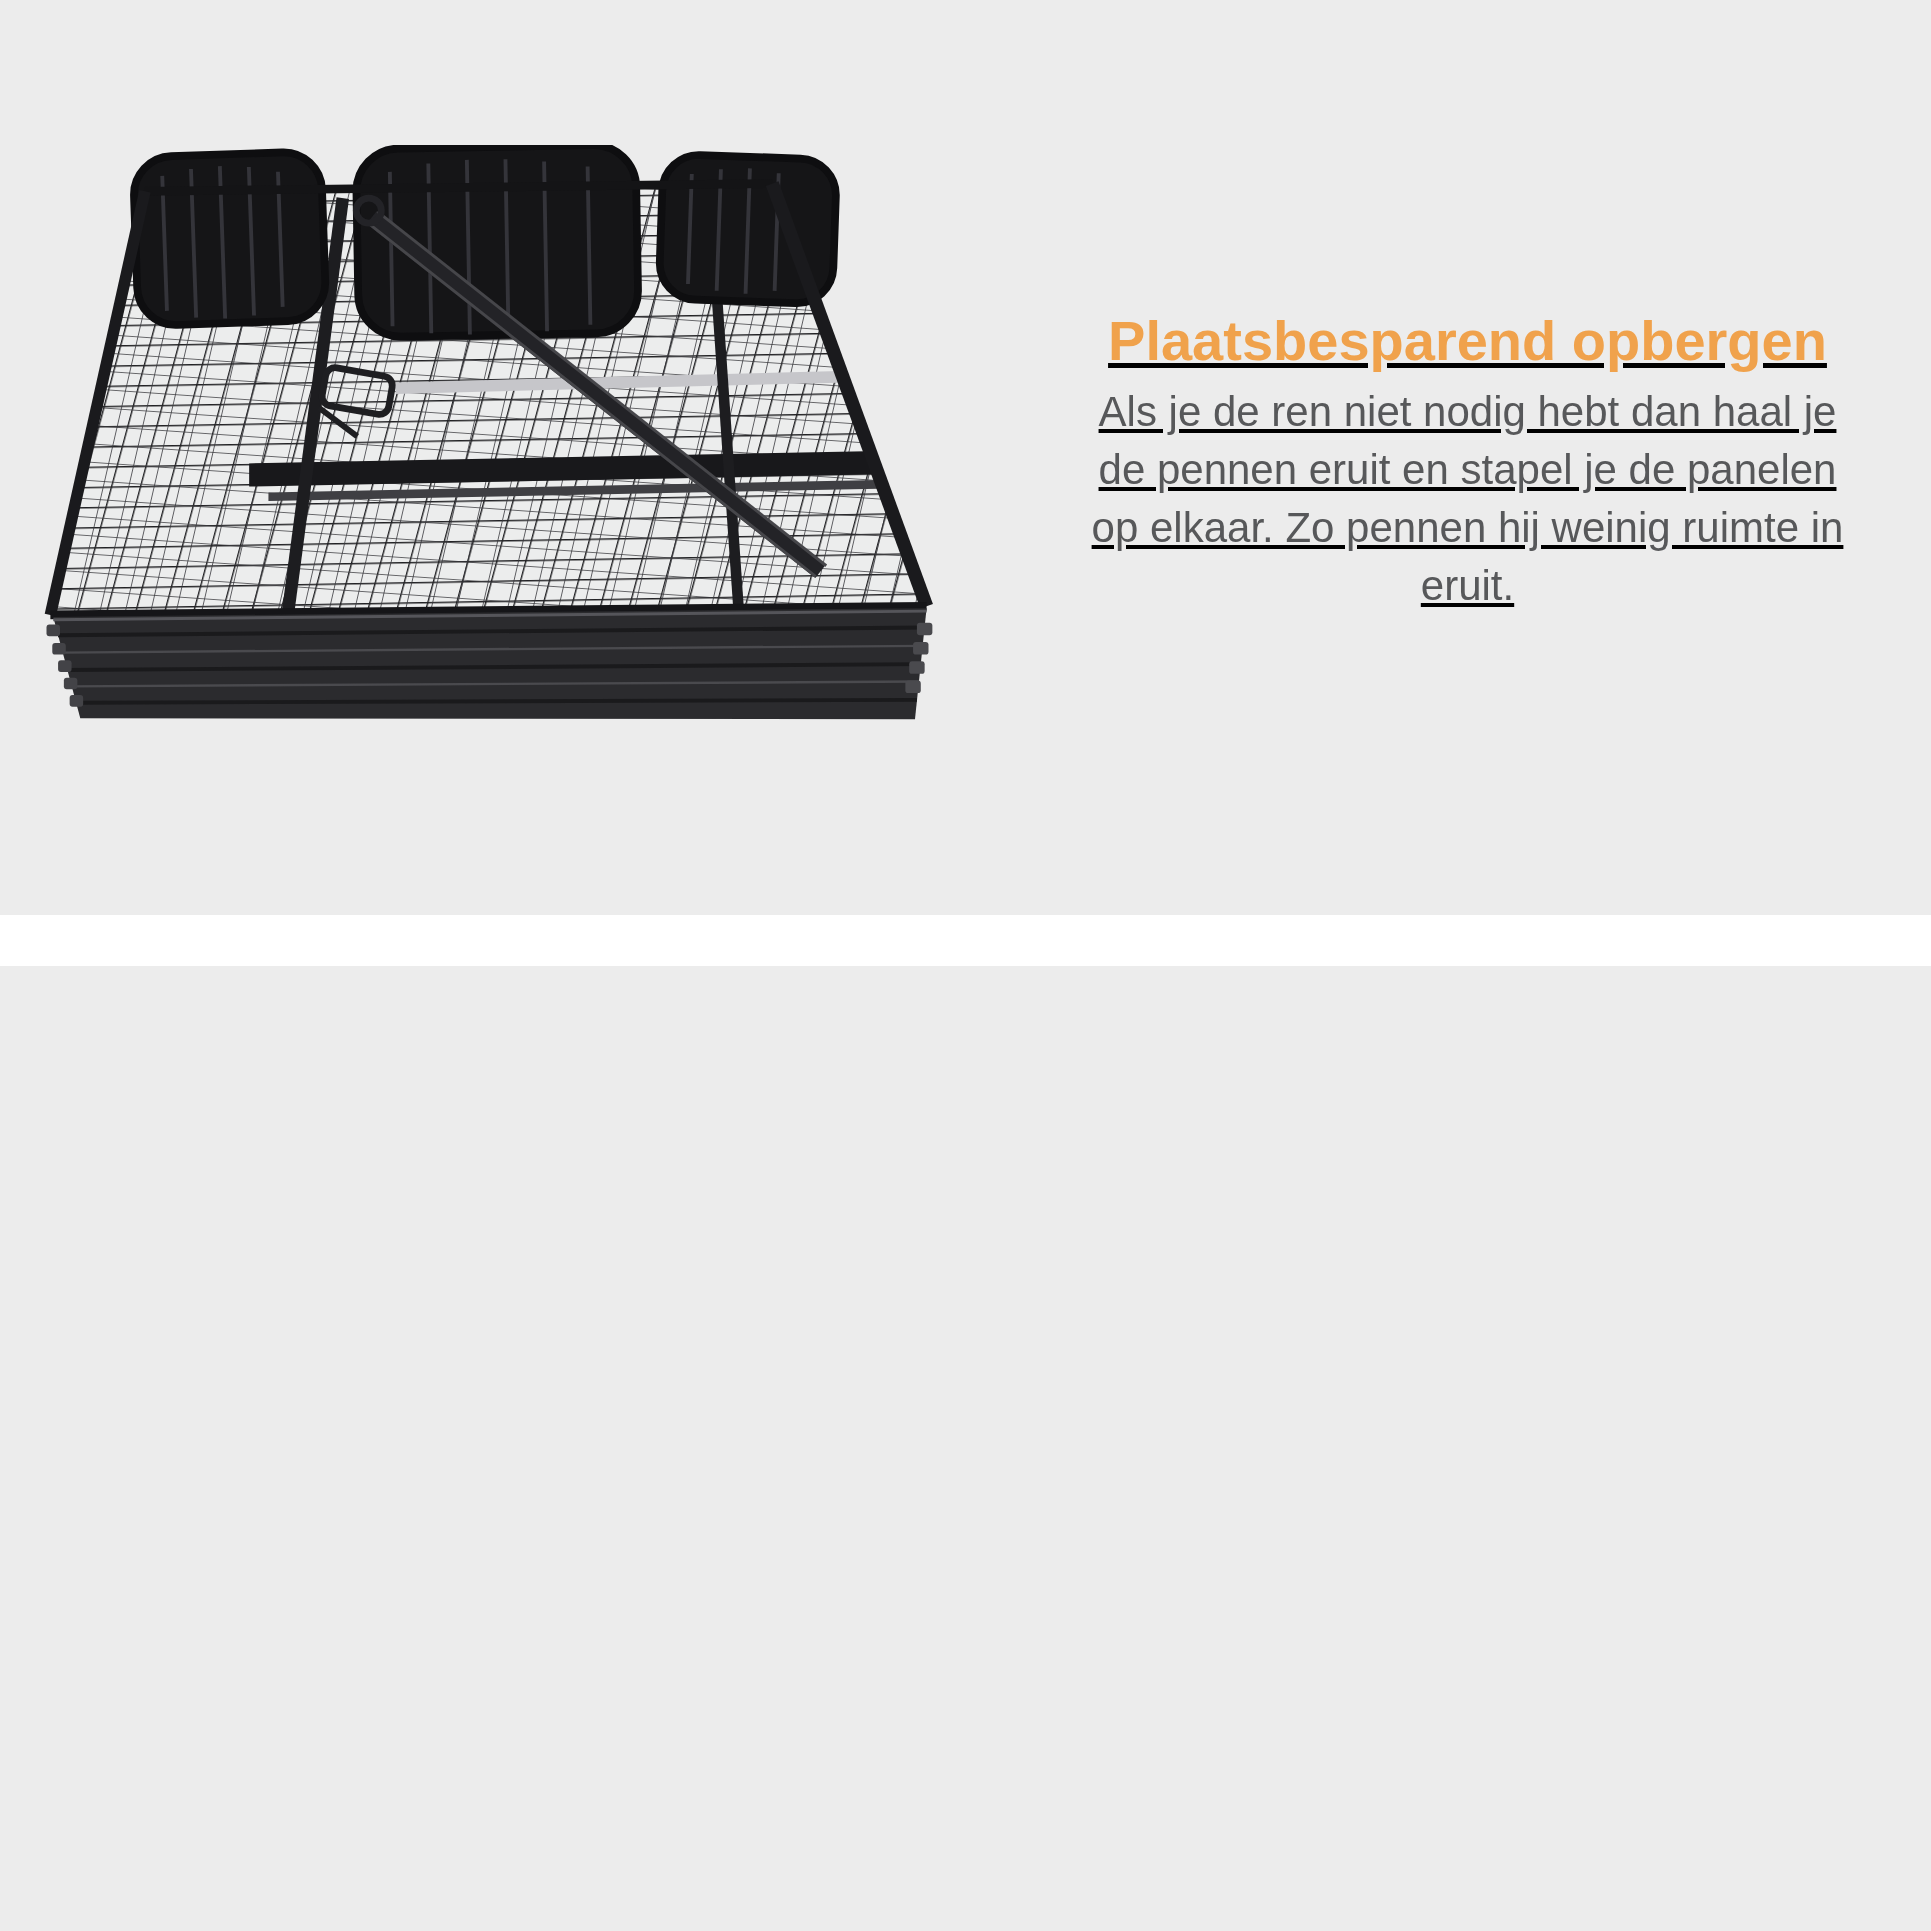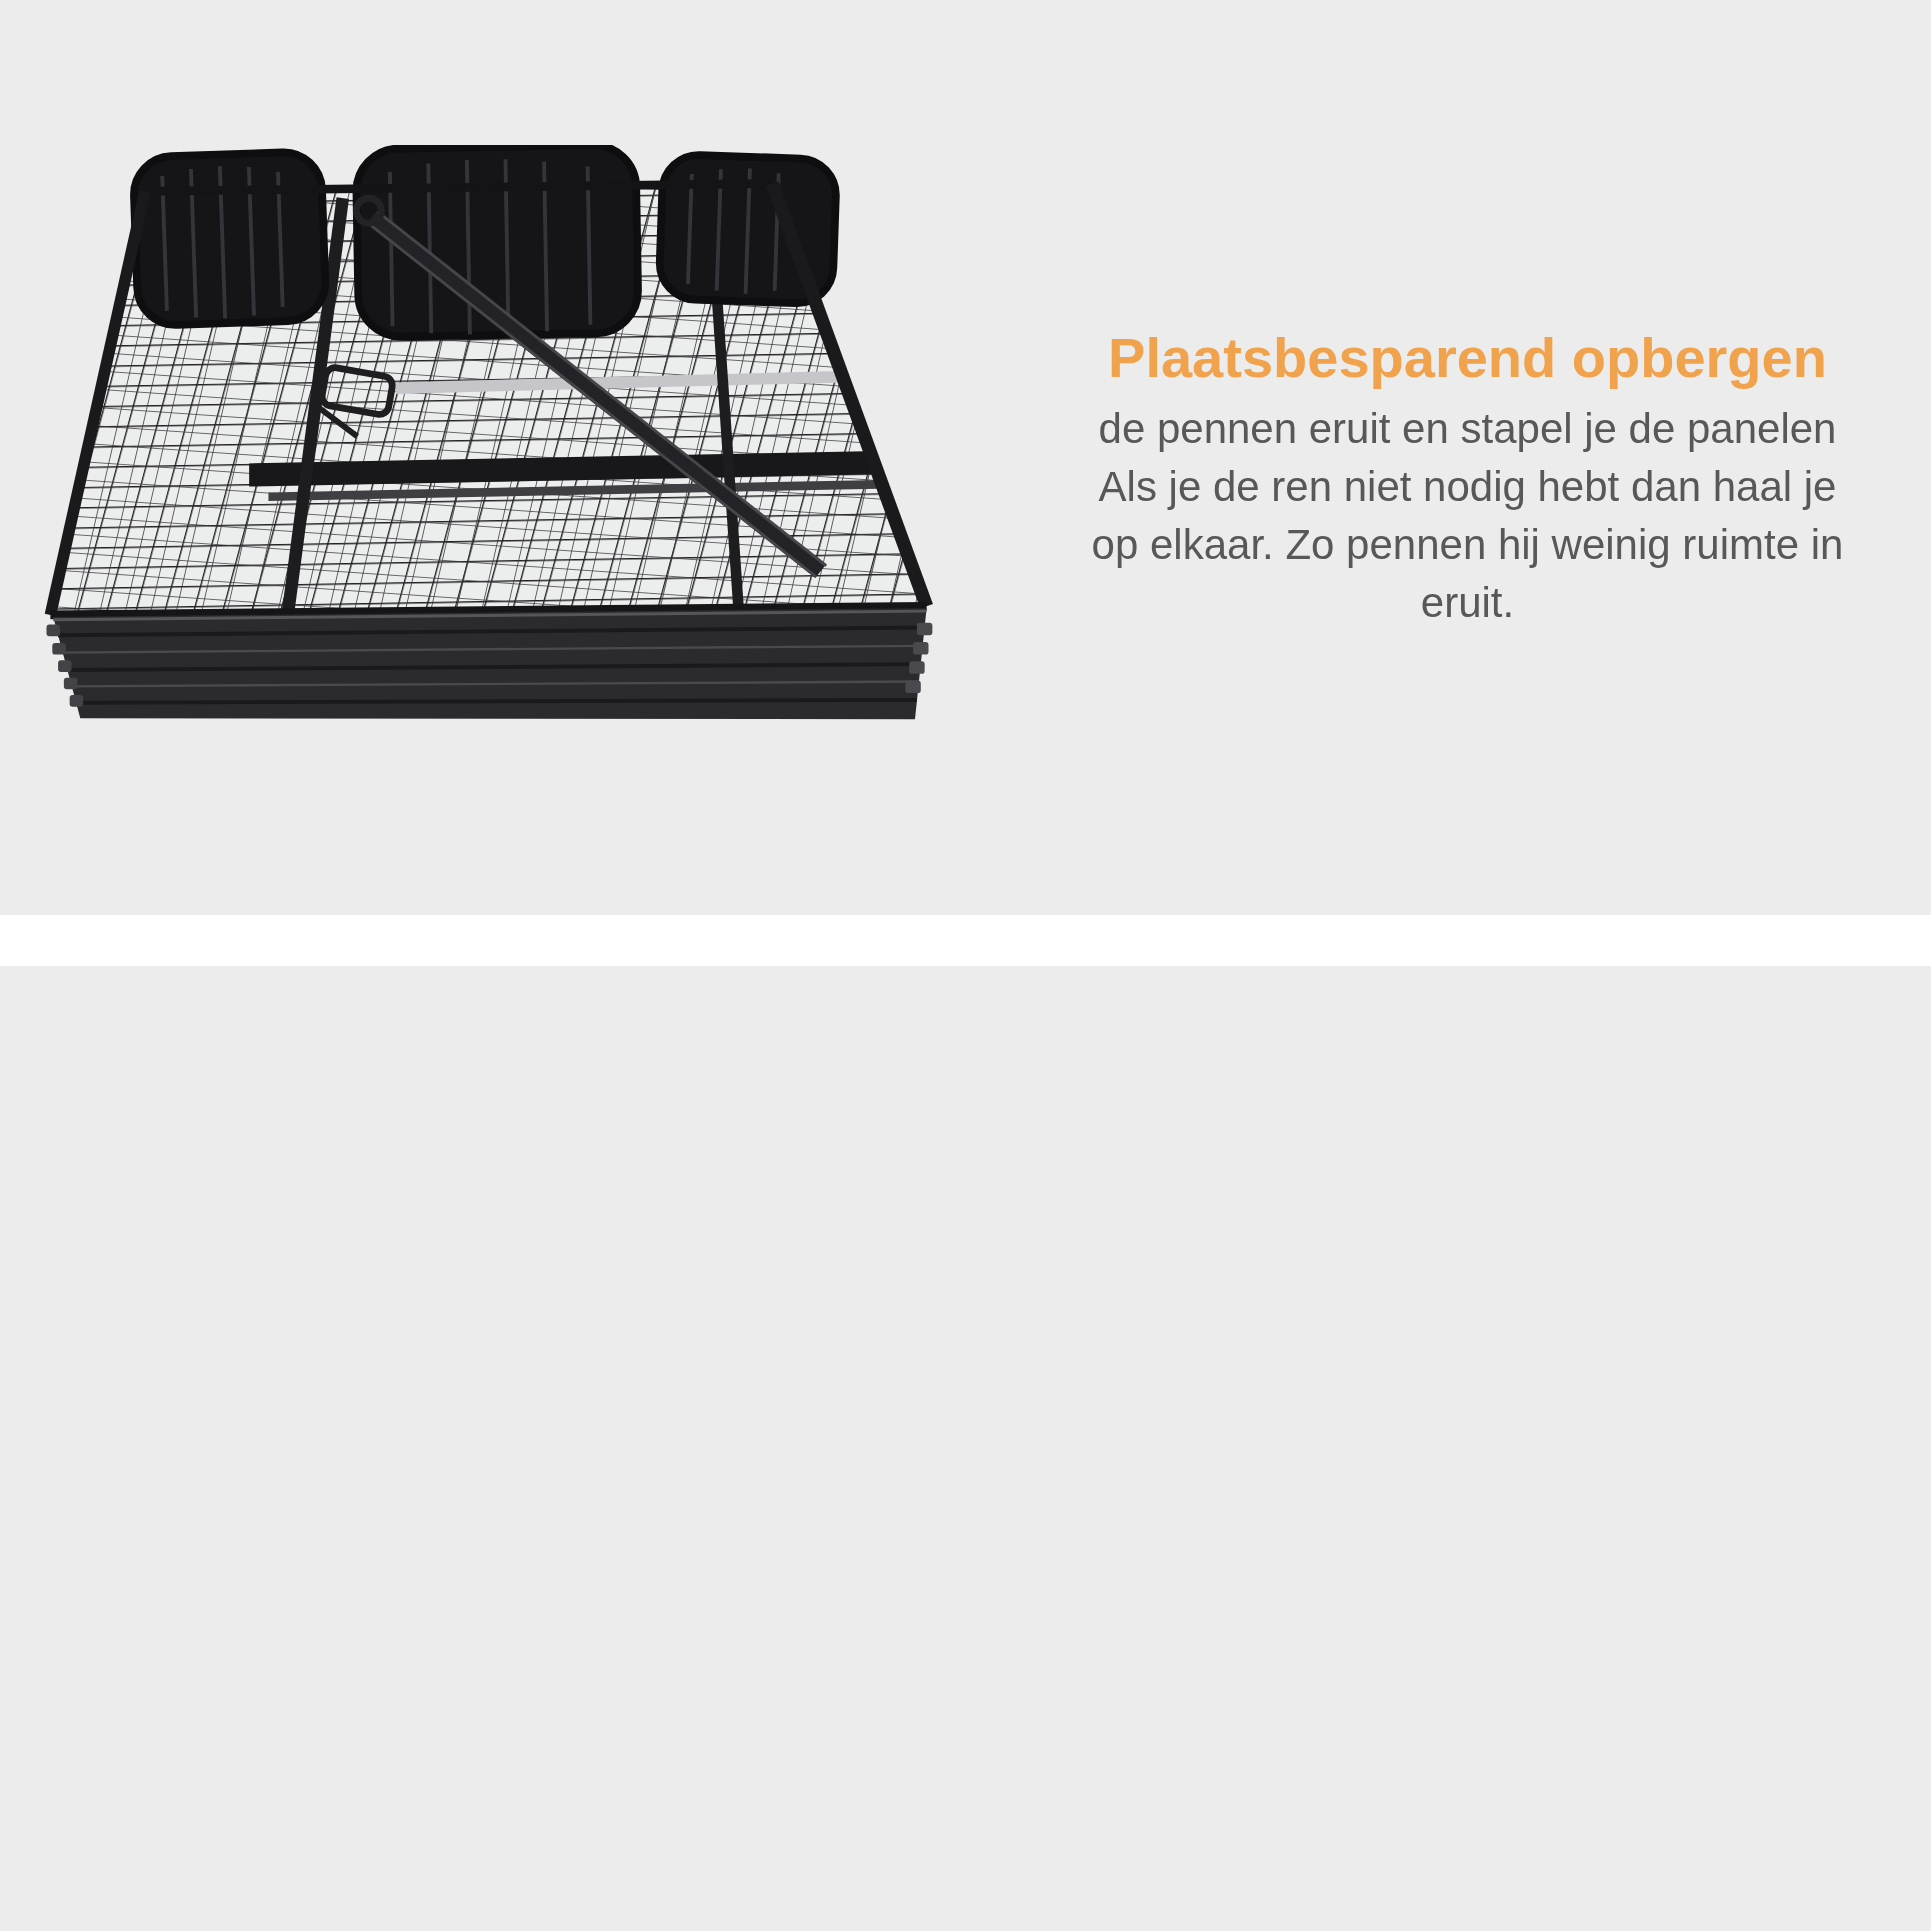--- a/index.html
+++ b/index.html
@@ -8,21 +8,21 @@
   .section{position:absolute;left:0;width:1931px;background:#ececec;}
   #section-top{top:0;height:915px;}
   #divider{position:absolute;left:0;top:915px;width:1931px;height:50px;background:#ffffff;}
   #section-bottom{top:966px;height:966px;}
 
   .textblock{position:absolute;text-align:center;}
   .textblock h2{margin:0;font-size:56px;line-height:68px;font-weight:700;color:#f0a24c;letter-spacing:0px;}
   .textblock .para{margin-top:7.7px;}
   .textblock .line{font-size:42px;line-height:58px;color:#57585a;white-space:nowrap;}
 
-  #text-storage{left:1038px;top:324px;width:859px;}
+  #text-storage{left:1038px;top:307px;width:859px;text-decoration:underline;}
 
   .photo{position:absolute;}
   #photo-stack{left:29px;top:145px;}
 </style>
 </head>
 <body>
 
 <div id="canvas">
 
   <div class="section" id="section-top">
@@ -111,22 +111,22 @@
           <rect x="916" y="515" width="16" height="13" rx="3"></rect>
           <rect x="912" y="535" width="16" height="13" rx="3"></rect>
           <rect x="908" y="555" width="16" height="13" rx="3"></rect>
         </g>
       </g>
     </svg>
 
     <div class="textblock" id="text-storage">
       <h2>Plaatsbesparend opbergen</h2>
       <div class="para">
+        <div class="line">Als je de ren niet nodig hebt dan haal je</div>
         <div class="line">de pennen eruit en stapel je de panelen</div>
-        <div class="line">Als je de ren niet nodig hebt dan haal je</div>
         <div class="line">op elkaar. Zo pennen hij weinig ruimte in</div>
         <div class="line">eruit.</div>
       </div>
     </div>
   </div>
 
   <div id="divider"></div>
 
   <div class="section" id="section-bottom">
 

